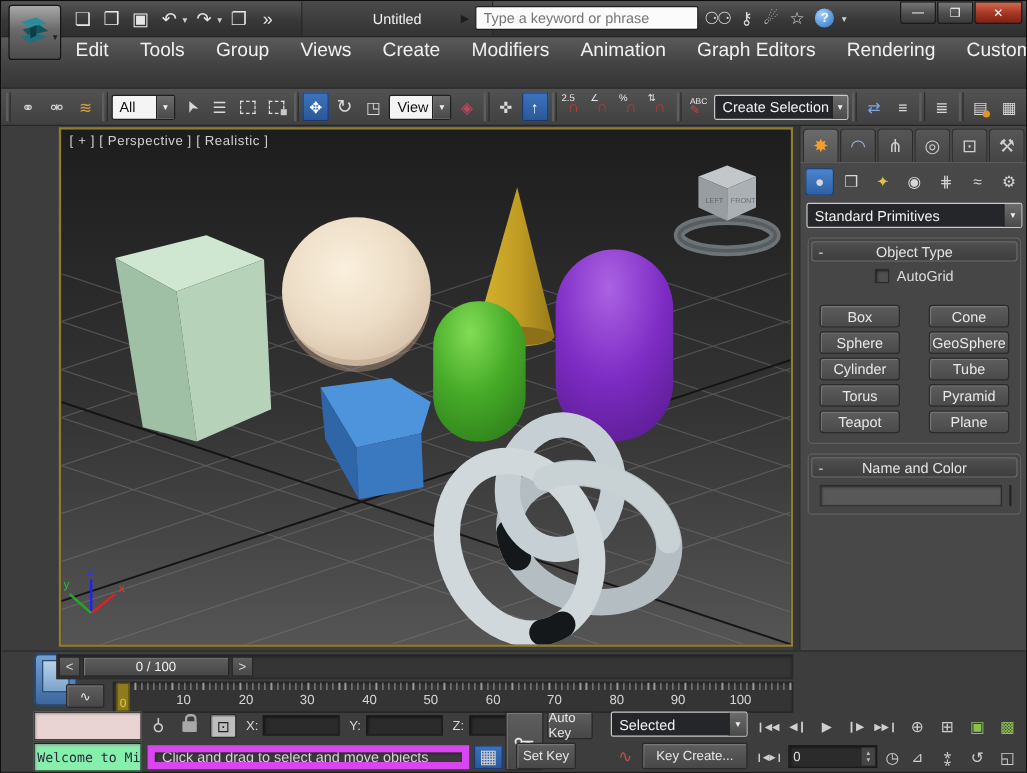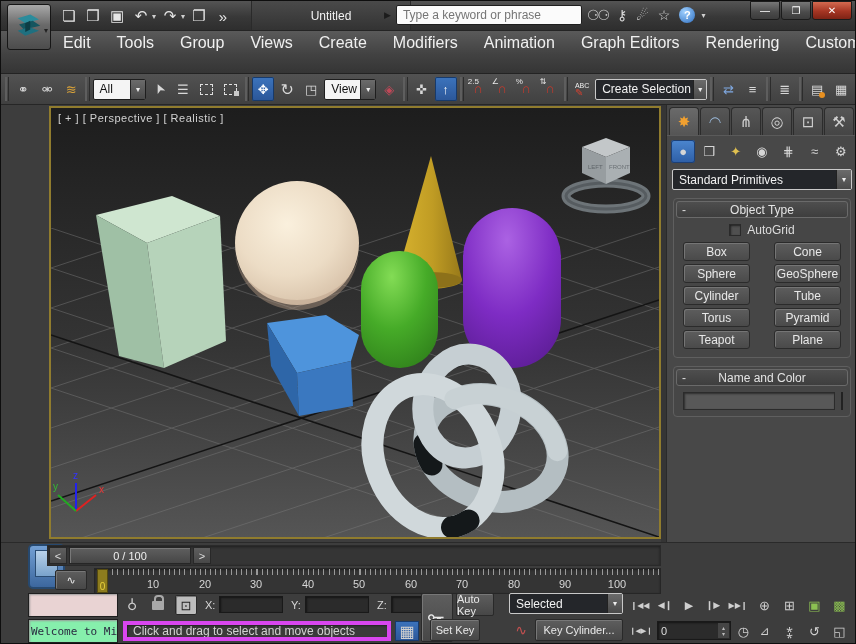--- a/index.html
+++ b/index.html
@@ -71,21 +71,21 @@
   .cp-cat{width:25px;height:23px;display:flex;align-items:center;justify-content:center;font-size:13px;color:#d6d6d6;border-radius:3px;}
   .cp-cat.active{background:linear-gradient(#4c86cf,#2d5ea6);box-shadow:inset 0 0 0 1px #1d3f74;}
   .cp-dd{margin:2px 5px;}
   .rollout{margin:8px 6px 0 6px;border:1px solid #5f5f5f;border-radius:4px;background:#464646;padding-bottom:6px;}
   .roll-h{height:17px;margin:2px;border:1px solid #6a6a6a;border-radius:3px;background:linear-gradient(#4e4e4e,#3e3e3e);
     display:flex;align-items:center;color:#e4e4e4;font-size:12px;}
   .roll-min{width:14px;text-align:center;color:#ddd;}
   .roll-title{flex:1;text-align:center;margin-right:14px;}
   .agrow{display:flex;align-items:center;justify-content:center;gap:6px;height:20px;color:#dcdcdc;font-size:12px;}
   .chk{width:12px;height:12px;background:#505050;border:1px solid #2a2a2a;box-shadow:inset 1px 1px 2px #222;}
-  .otgrid{display:grid;grid-template-columns:1fr 1fr;gap:3px 24px;padding:2px 9px;}
+  .otgrid{display:grid;grid-template-columns:1fr 1fr;gap:3px 24px;padding:2px 9px;margin-top:12px;}
   .obtn{height:19px;background:linear-gradient(#5d5d5d,#4a4a4a);border:1px solid #2b2b2b;border-radius:3px;
     box-shadow:inset 1px 1px 0 #757575;color:#e8e8e8;font-size:12px;display:flex;align-items:center;justify-content:center;}
   .ncrow{display:flex;align-items:center;gap:6px;padding:4px 9px 0 9px;}
   .namefld{flex:1;height:18px;background:#585858;border:1px solid #2b2b2b;box-shadow:inset 1px 1px 2px #2e2e2e;color:#eee;font-size:11px;padding:0 4px;}
   .swatch{width:16px;height:18px;border:1px solid #222;}
   
   .bottom{position:relative;height:102px;background:#3d3d3d;border-top:1px solid #2a2a2a;}
   .bluetab{position:absolute;left:27px;top:1px;width:37px;height:45px;border-radius:5px;
     background:linear-gradient(#73a0d4,#3c679e);border:2px solid #27496f;}
   .bluetab .inner{position:absolute;left:5px;top:4px;right:5px;bottom:10px;background:linear-gradient(#b9d2ea,#7aa3cc);border:1px solid #2a4c73;}
@@ -108,21 +108,21 @@
   .listener{position:absolute;left:27px;width:90px;height:24px;border:1px solid #1f1f1f;box-shadow:inset 1px 1px 2px #9a9a9a;}
   .listener.pink{top:50px;background:#e9d3d3;}
   .listener.white{top:76px;background:#86efac;color:#2a2a40;font-family:"DejaVu Sans Mono",monospace;font-size:11px;
     display:flex;align-items:center;padding:0 2px;white-space:nowrap;overflow:hidden;}
   .sbtn{position:absolute;display:flex;align-items:center;justify-content:center;color:#cfcfcf;}
   .raised{background:linear-gradient(#5e5e5e,#474747);border:1px solid #292929;box-shadow:inset 1px 1px 0 #777;border-radius:2px;color:#e8e8e8;font-size:11px;}
   .lock{position:absolute;left:151px;top:58px;width:12px;height:9px;background:#a8a8a8;border-radius:1px;}
   .lock:before{content:"";position:absolute;left:2px;top:-6px;width:6px;height:6px;border:2px solid #a8a8a8;border-bottom:none;border-radius:4px 4px 0 0;}
   .fld{position:absolute;height:17px;background:#2b2b2b;border:1px solid #191919;box-shadow:inset 1px 1px 2px #151515;color:#ddd;font-size:11px;padding:0 3px;}
   .flab{position:absolute;color:#d8d8d8;font-size:11px;}
-  .prompt{position:absolute;left:122px;top:78px;width:268px;height:20px;background:#3a3a3a;border:4px solid #d946ef;
+  .prompt{position:absolute;left:122px;top:78px;width:268px;height:20px;background:#3a3a3a;border:6px solid #d946ef;
     box-shadow:inset 1px 1px 2px #222;color:#d2d2d2;font-size:12px;display:flex;align-items:center;padding:0 6px;white-space:nowrap;overflow:hidden;}
   .gridbtn{position:absolute;left:394px;top:78px;width:24px;height:20px;}
   .keybtn{position:absolute;left:420px;top:50px;width:32px;height:49px;font-size:19px;}
   .keybtn span{transform:rotate(90deg);display:inline-block;}
   .spin{position:absolute;right:1px;top:1px;bottom:1px;width:11px;background:#454545;color:#bbb;font-size:6px;
     display:flex;flex-direction:column;align-items:center;justify-content:center;line-height:6px;}
   .greenic{color:#8cc152 !important;}
 </style>
 </head>
 <body>
@@ -464,21 +464,21 @@
       </div>
 
     <div class="sbtn raised" style="left:455px;top:50px;width:38px;height:23px">Auto Key</div>
     <div class="sbtn raised" style="left:429px;top:76px;width:50px;height:22px">Set Key</div>
 
     <div class="dd-dark" style="position:absolute;left:508px;top:50px;width:114px">
       <span>Selected</span>
       <span class="arrow">▾</span>
     </div>
     <span class="sbtn" style="left:508px;top:76px;width:24px;height:22px;color:#c05050;font-size:14px">∿</span>
-    <div class="sbtn raised" style="left:534px;top:76px;width:88px;height:22px">Key Cylinder...</div>
+    <div class="sbtn raised" style="left:534px;top:76px;width:88px;height:22px">Key Create...</div>
 
     <span class="sbtn" style="left:628px;top:52px;width:22px;height:20px;font-size:8px">❙◀◀</span>
     <span class="sbtn" style="left:652px;top:52px;width:24px;height:20px;font-size:9px">◀❙</span>
     <span class="sbtn" style="left:678px;top:52px;width:20px;height:20px;font-size:11px">▶</span>
     <span class="sbtn" style="left:700px;top:52px;width:24px;height:20px;font-size:9px">❙▶</span>
     <span class="sbtn" style="left:726px;top:52px;width:22px;height:20px;font-size:8px">▶▶❙</span>
     <span class="sbtn" style="left:753px;top:52px;width:21px;height:20px;font-size:13px">⊕</span>
     <span class="sbtn" style="left:778px;top:52px;width:21px;height:20px;font-size:13px">⊞</span>
     <span class="sbtn greenic" style="left:803px;top:52px;width:21px;height:20px;font-size:13px">▣</span>
     <span class="sbtn greenic" style="left:828px;top:52px;width:21px;height:20px;font-size:13px">▩</span>

